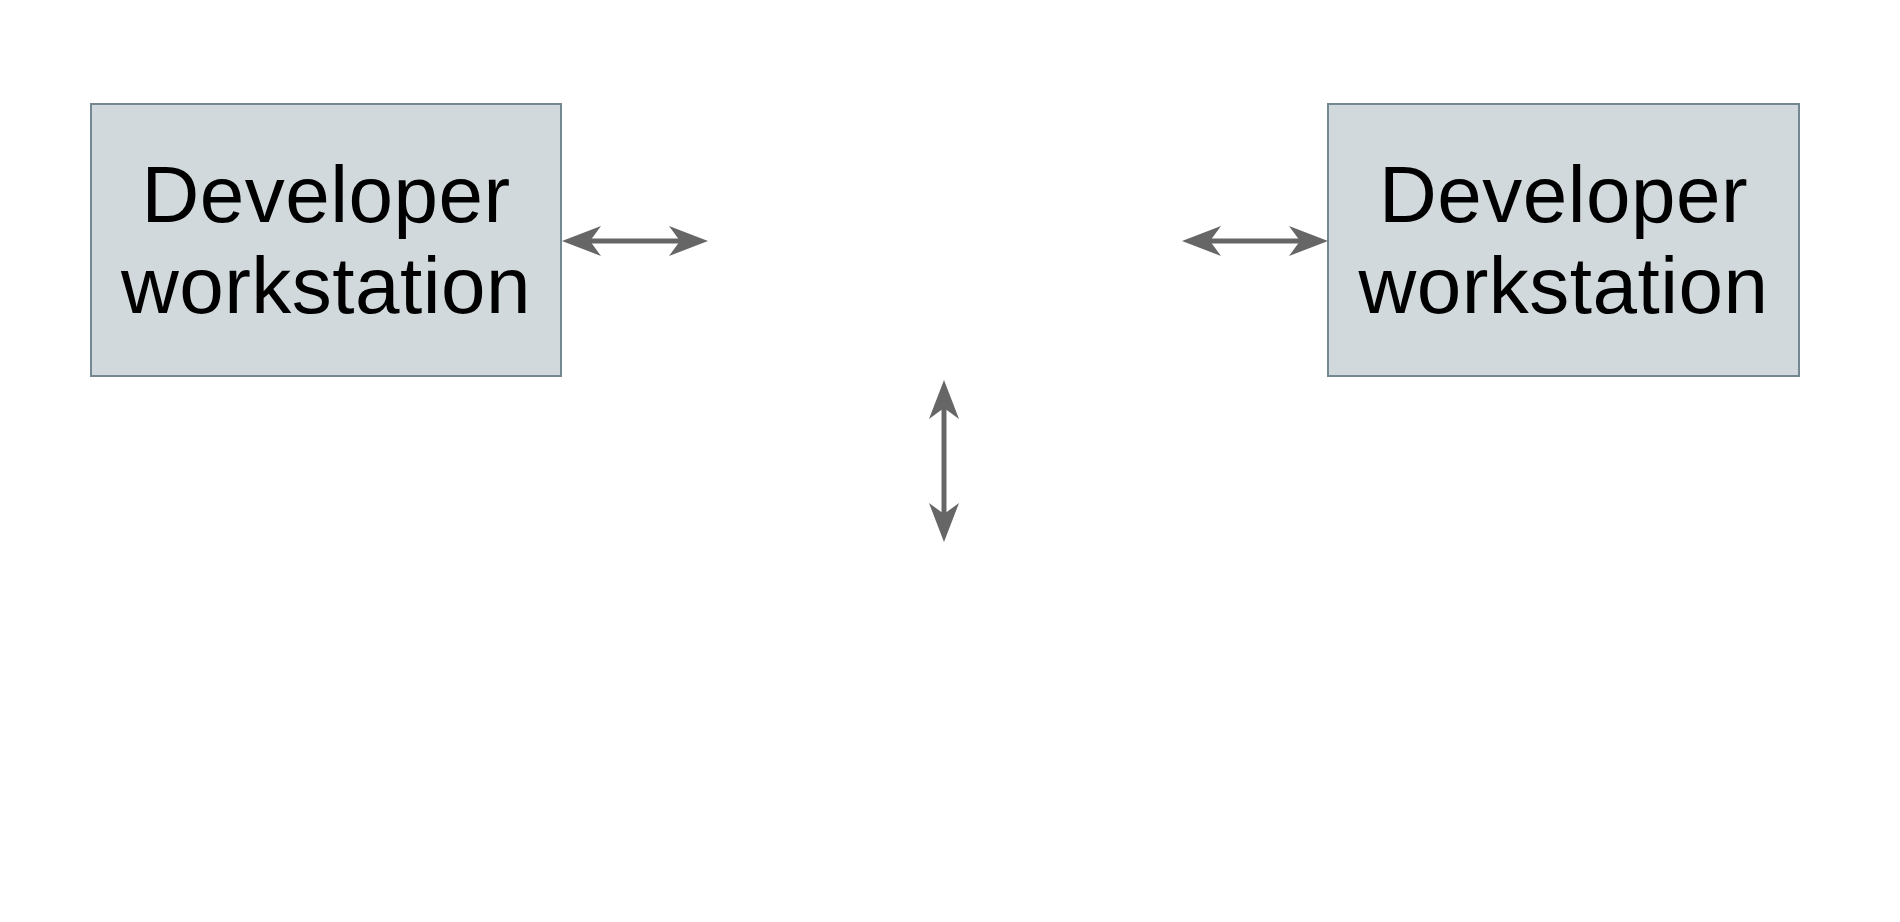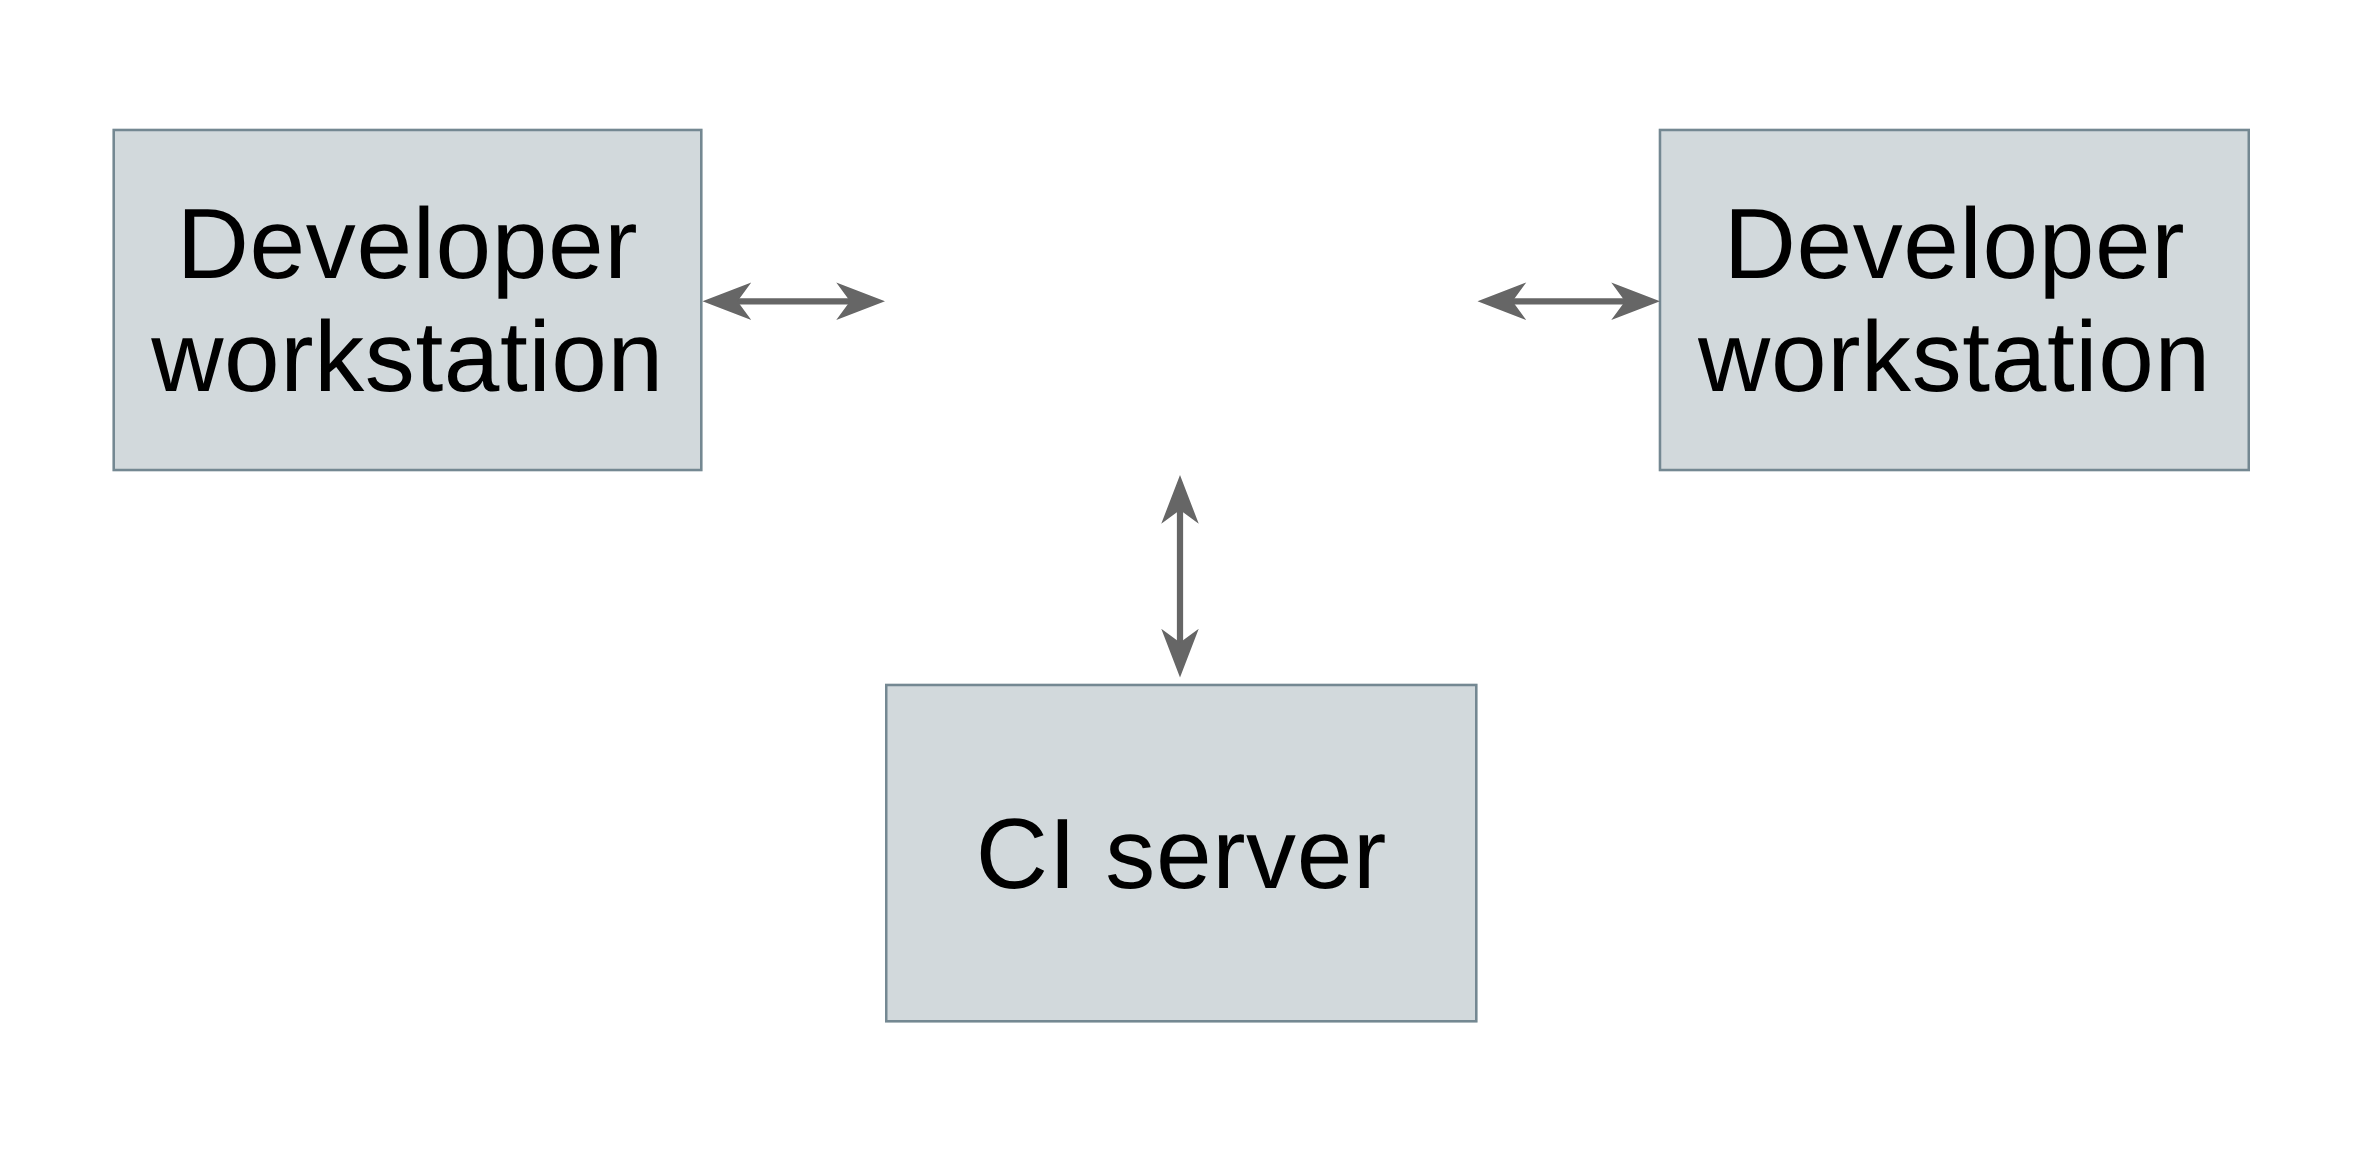--- a/index.html
+++ b/index.html
@@ -53,23 +53,20 @@
     <span class="node-label">Developer
 workstation</span>
   </div>
 
 
   <div class="node" id="node-dev-right">
     <span class="node-label">Developer
 workstation</span>
   </div>
 
-  <div class="node" id="node-ci">
-    <span class="node-label">CI server</span>
-  </div>
 
   <svg class="arrow" id="arrow-left-center" width="150" height="60" viewBox="0 0 150 60" aria-hidden="true">
     <line x1="26" y1="30" x2="124" y2="30" stroke="currentColor" stroke-width="5"></line>
     <polygon points="2,30 41,15 30,30 41,45" fill="currentColor"></polygon>
     <polygon points="148,30 109,15 120,30 109,45" fill="currentColor"></polygon>
   </svg>
 
   <svg class="arrow" id="arrow-center-right" width="150" height="60" viewBox="0 0 150 60" aria-hidden="true">
     <line x1="26" y1="30" x2="124" y2="30" stroke="currentColor" stroke-width="5"></line>
     <polygon points="2,30 41,15 30,30 41,45" fill="currentColor"></polygon>

